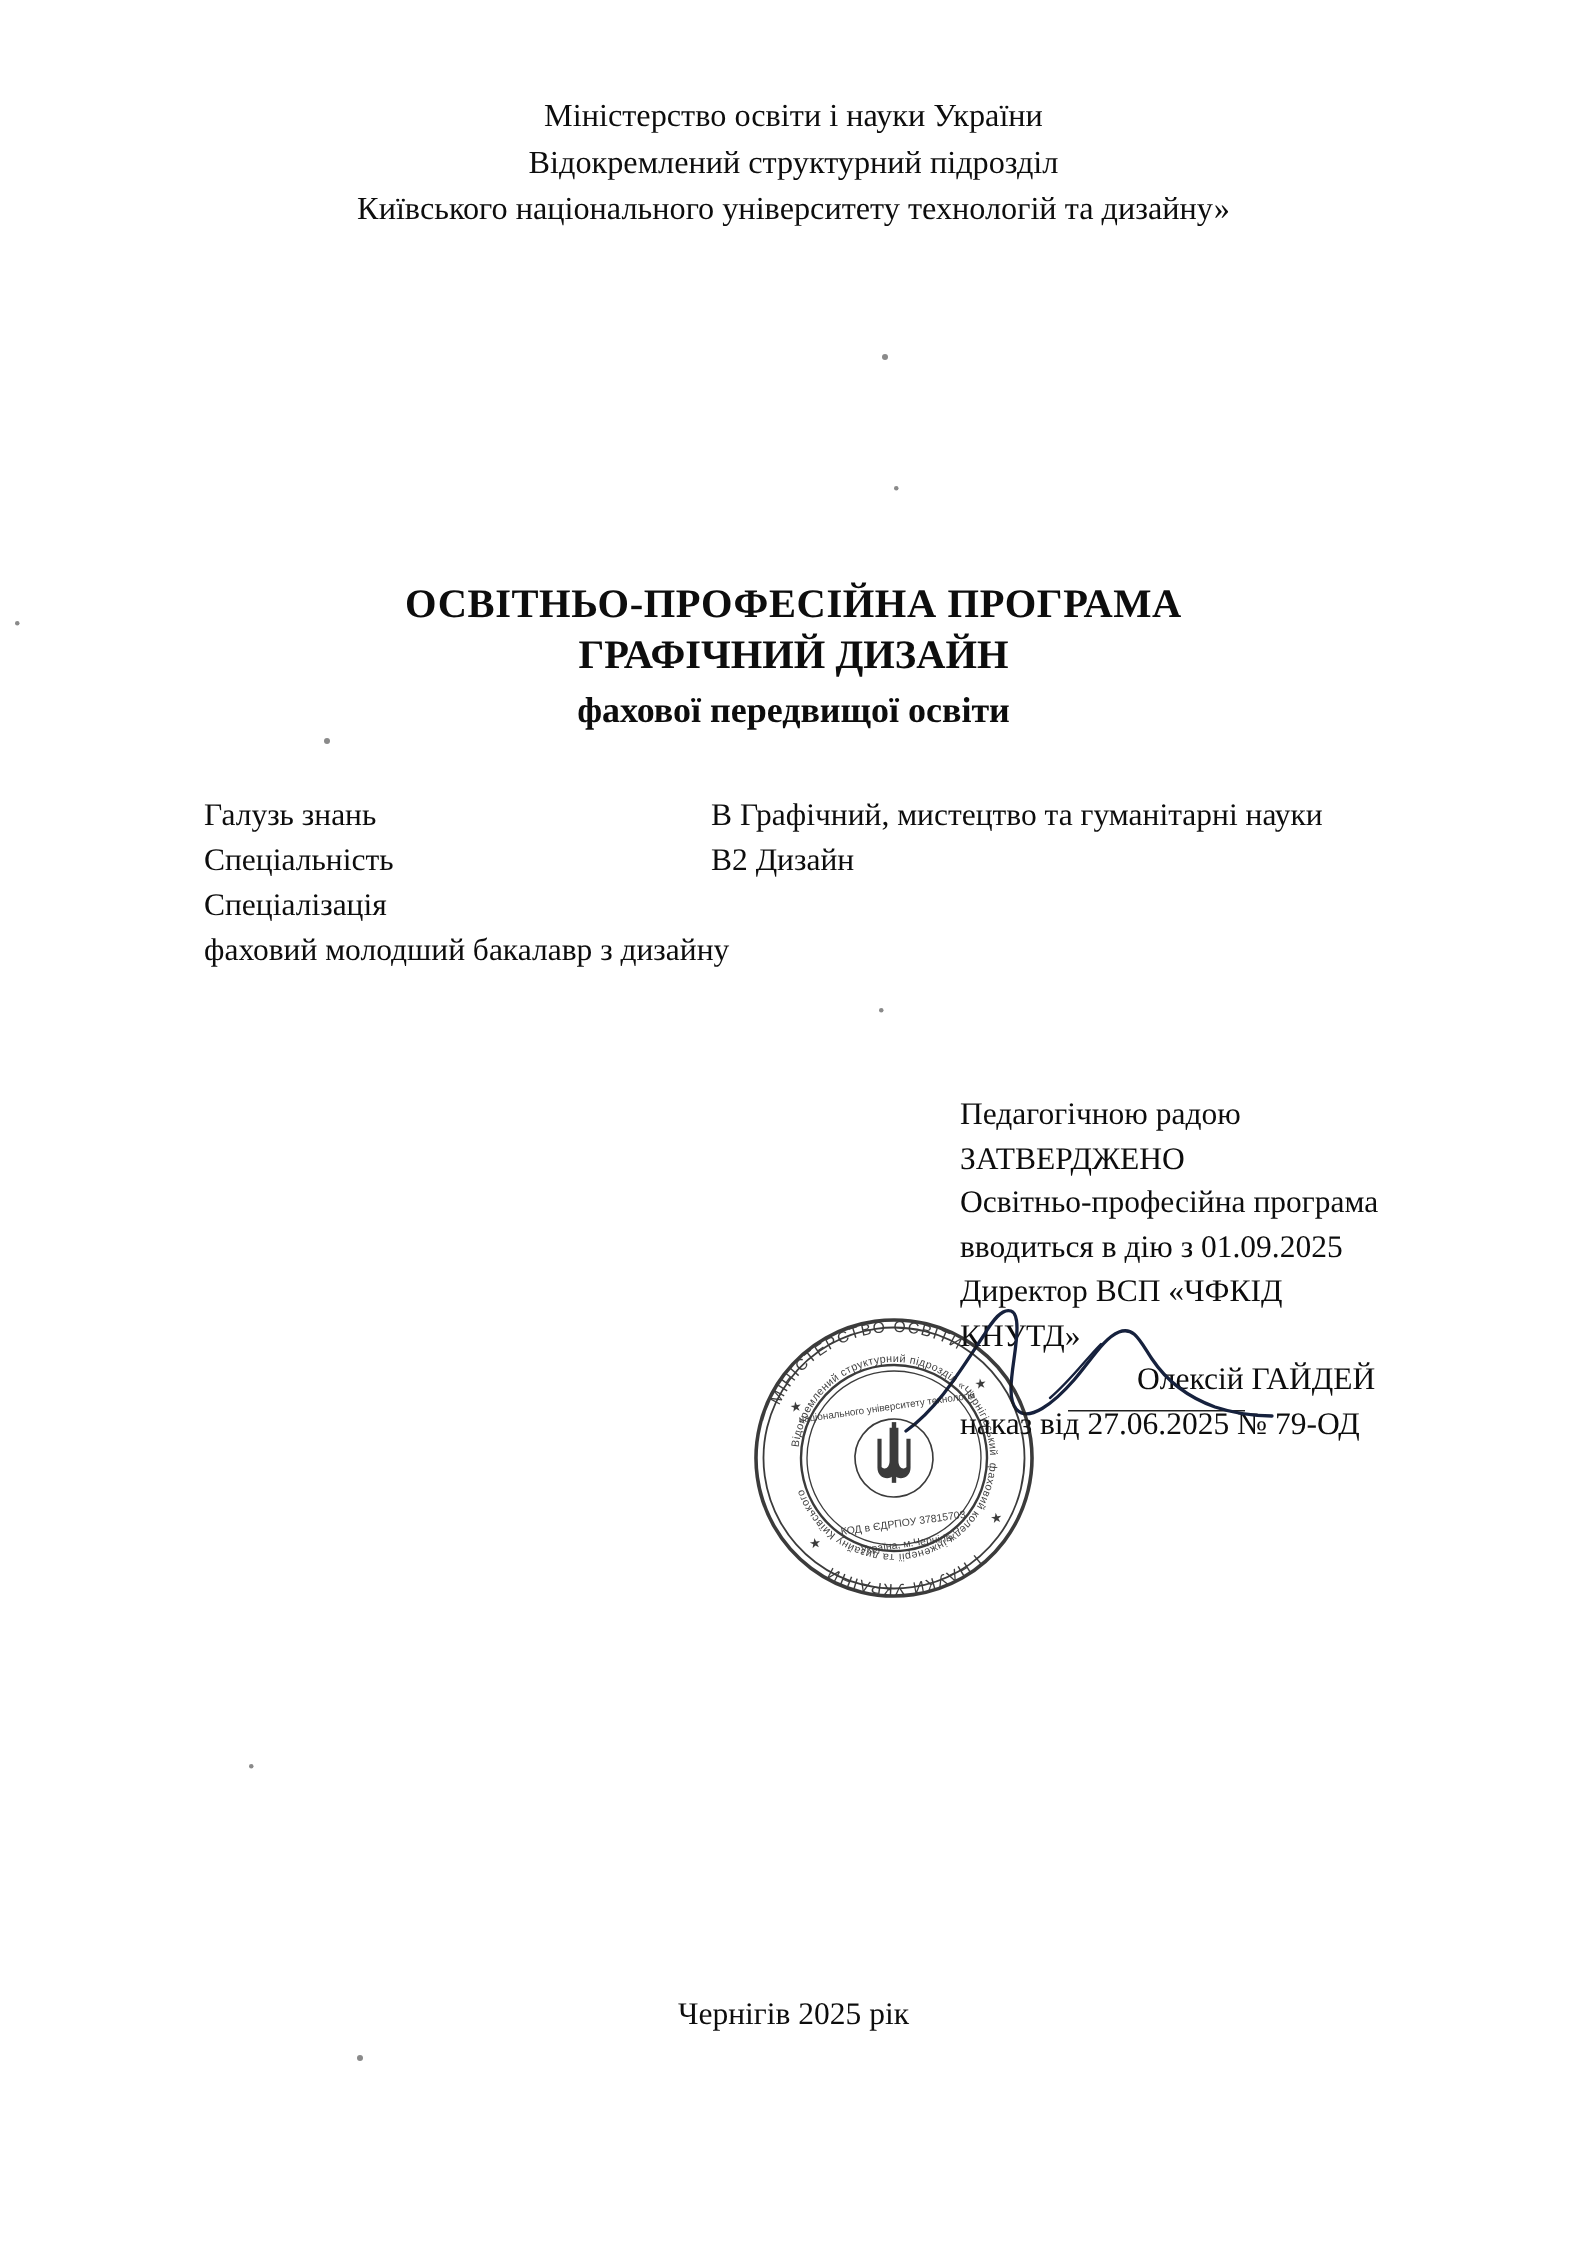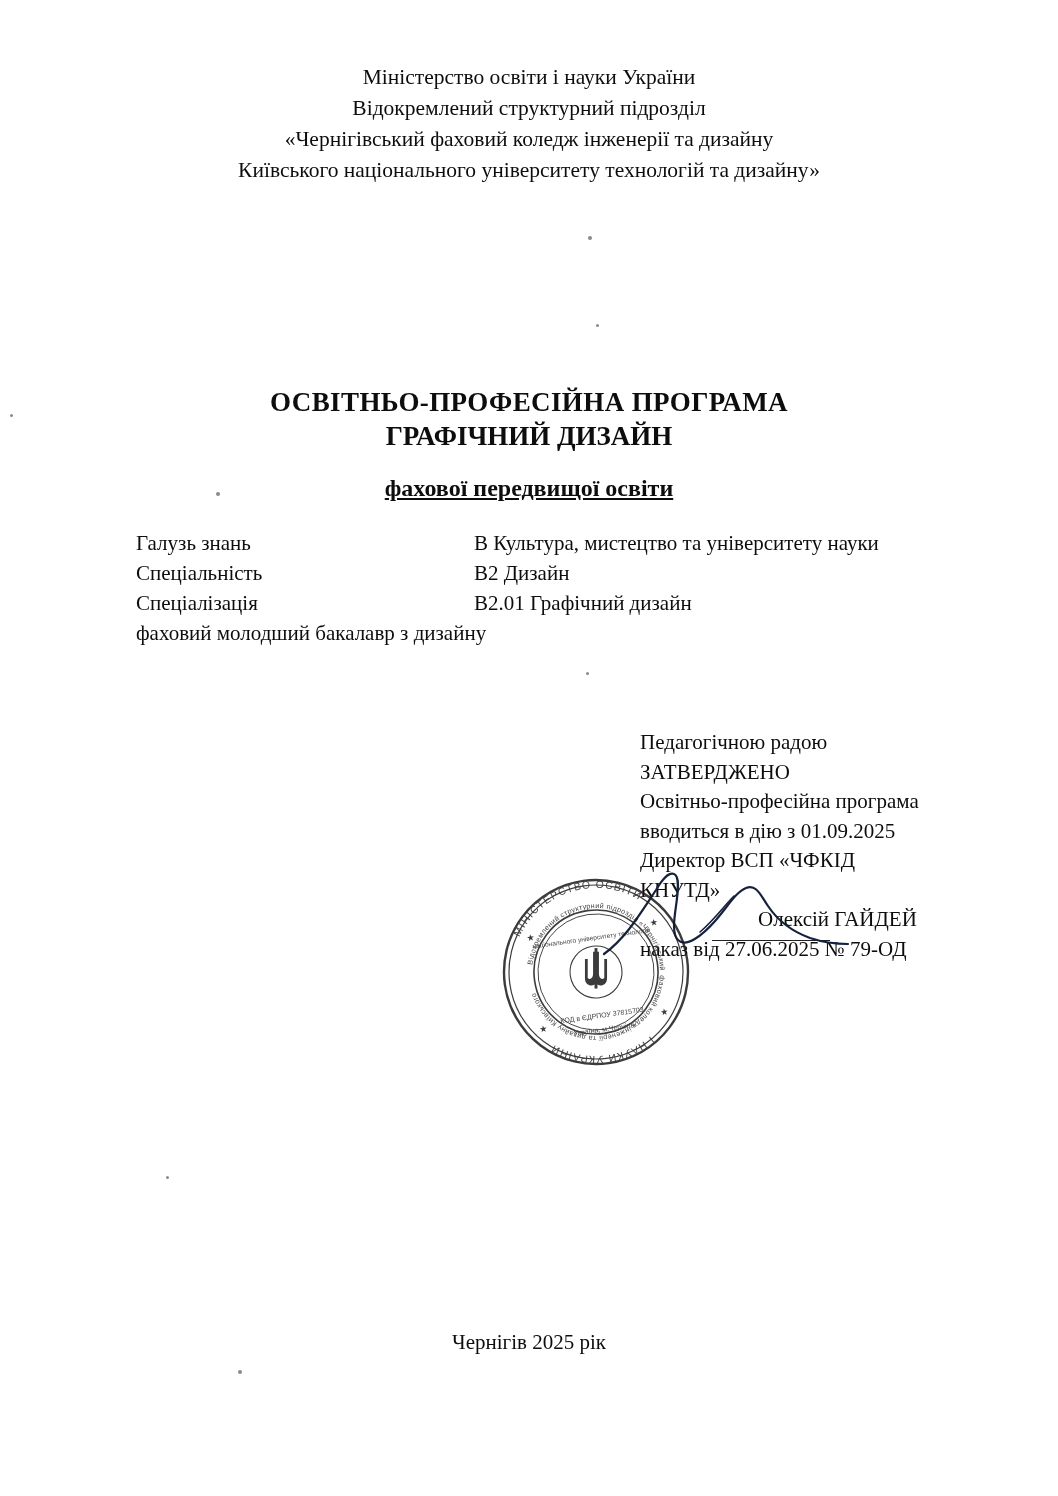--- a/index.html
+++ b/index.html
@@ -50,22 +50,21 @@
     letter-spacing: 0.4px;
     line-height: 34px;
   }
   .title-sub {
     font-size: 27px;
     line-height: 34px;
   }
   .title-third {
     font-size: 24px;
     line-height: 36px;
-    margin-top: 17px;
-    text-decoration: underline;
+    margin-top: 3px;
   }
 
   
   .meta {
     position: absolute;
     top: 528px;
     left: 136px;
     width: 840px;
     font-size: 21px;
     line-height: 30px;
@@ -141,42 +140,40 @@
   }
 </style>
 </head>
 <body>
 
 <div class="page">
 
   <div class="header">
     <div>Міністерство освіти і науки України</div>
     <div>Відокремлений структурний підрозділ</div>
-    <div>«Чернігівський фаховий коледж інженерії та дизайну</div>
     <div>Київського національного університету технологій та дизайну»</div>
   </div>
 
   <div class="title-block">
     <div class="title-main">ОСВІТНЬО-ПРОФЕСІЙНА   ПРОГРАМА</div>
     <div class="title-sub">ГРАФІЧНИЙ ДИЗАЙН</div>
     <div class="title-third">фахової передвищої освіти</div>
   </div>
 
   <div class="meta">
     <div class="meta-row">
       <div class="meta-label">Галузь знань</div>
-      <div class="meta-value">В Культура, мистецтво та університету науки</div>
+      <div class="meta-value">В Графічний, мистецтво та гуманітарні науки</div>
     </div>
     <div class="meta-row">
       <div class="meta-label">Спеціальність</div>
       <div class="meta-value">В2 Дизайн</div>
     </div>
     <div class="meta-row">
       <div class="meta-label">Спеціалізація</div>
-      <div class="meta-value">В2.01 Графічний дизайн</div>
     </div>
     <div class="meta-row">
       <div class="meta-value">фаховий молодший бакалавр з дизайну</div>
     </div>
   </div>
 
   <div class="approval">
     <div>Педагогічною радою</div>
     <div>ЗАТВЕРДЖЕНО</div>
     <div>Освітньо-професійна програма</div>

